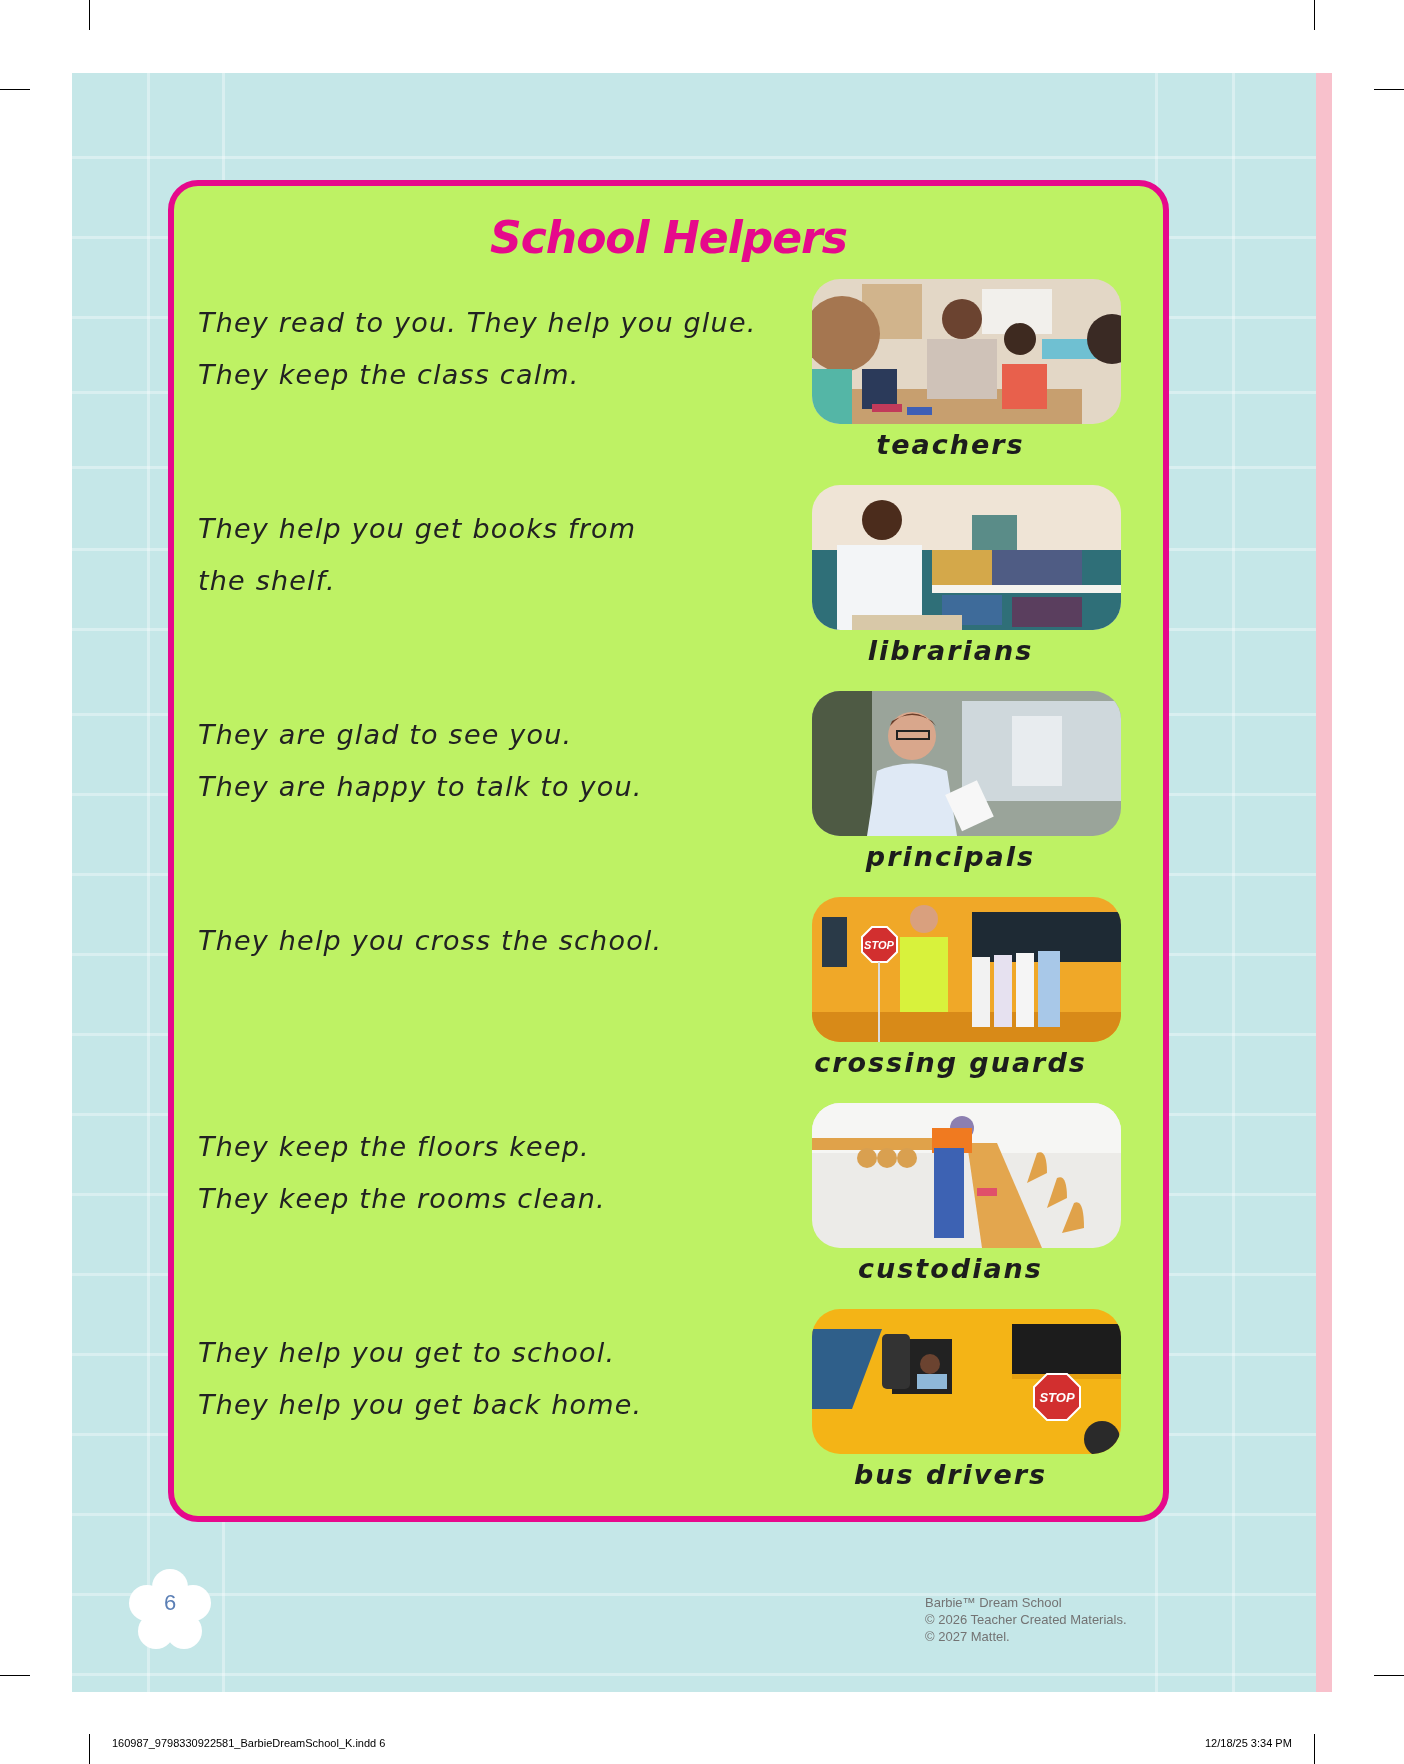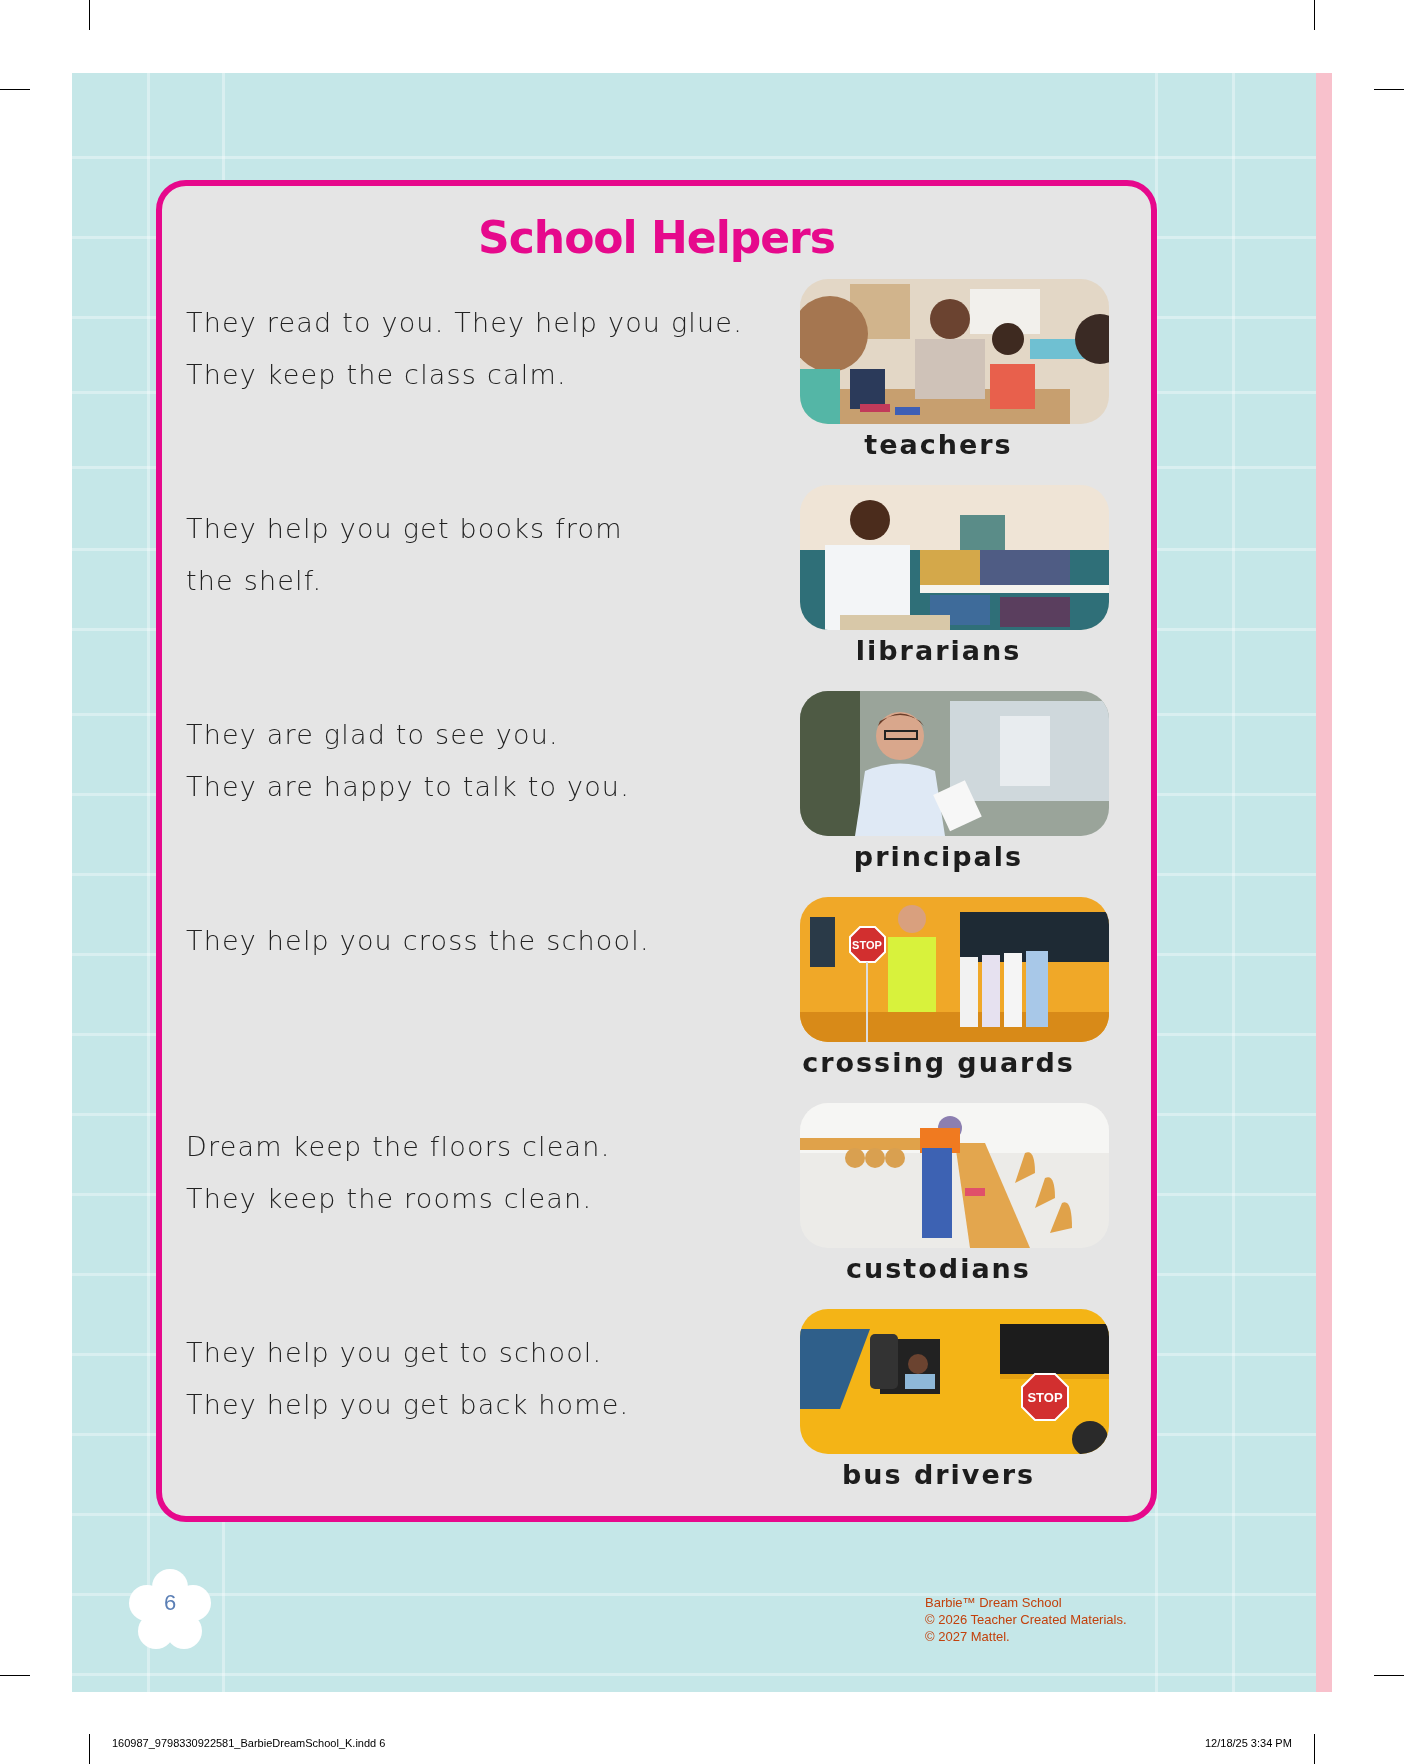--- a/index.html
+++ b/index.html
@@ -2,30 +2,30 @@
 <html><head>
 <meta charset="utf-8">
 <style>
   html,body{margin:0;padding:0;}
   body{width:1404px;height:1764px;position:relative;background:#ffffff;overflow:hidden;font-family:"DejaVu Sans",sans-serif;}
   .crop{position:absolute;background:#000;}
   .panel{position:absolute;left:72px;top:73px;width:1244px;height:1619px;background:#c5e7e8;overflow:hidden;}
   .grid-v{position:absolute;top:0;width:3px;height:100%;background:rgba(255,255,255,0.35);}
   .grid-h{position:absolute;left:0;height:3px;width:100%;background:rgba(255,255,255,0.35);}
   .pink-strip{position:absolute;left:1316px;top:73px;width:16px;height:1619px;background:#f8c1cc;}
-  .card{position:absolute;left:156px;top:180px;width:989px;height:1330px;background:#e5e5e5;border:6px solid #e6098c;border-radius:30px;}
+  .card{position:absolute;left:168px;top:180px;width:989px;height:1330px;background:#bef264;border:6px solid #e6098c;border-radius:30px;font-style:italic;}
   .title{position:absolute;left:0;top:26px;width:100%;text-align:center;font-family:"DejaVu Sans",sans-serif;font-weight:bold;font-size:44px;color:#e6098c;letter-spacing:-1px;}
   .row{position:absolute;left:0;width:100%;height:206px;}
   .text{position:absolute;left:24px;top:18px;font-family:"DejaVu Sans",sans-serif;font-size:27px;color:#222;line-height:52px;letter-spacing:1.2px;font-weight:300;}
   .text div{white-space:nowrap;}
   .photo{position:absolute;left:622px;top:0px;width:309px;height:145px;border-radius:28px;overflow:hidden;margin-left:16px;}
   .caption{position:absolute;left:622px;top:150px;width:309px;text-align:center;font-family:"DejaVu Sans",sans-serif;font-weight:bold;font-size:27px;color:#1d1d1d;letter-spacing:2px;}
   .flower{position:absolute;left:122px;top:1563px;width:96px;height:96px;}
   .pagenum{position:absolute;left:122px;top:1590px;width:96px;text-align:center;font-family:"Liberation Sans",sans-serif;font-size:22px;color:#5b7fb5;}
-  .credits{position:absolute;left:925px;top:1594px;font-family:"Liberation Sans",sans-serif;font-size:13px;color:#c2410c;line-height:17px;}
+  .credits{position:absolute;left:925px;top:1594px;font-family:"Liberation Sans",sans-serif;font-size:13px;color:#737373;line-height:17px;}
   .slug{position:absolute;top:1737px;font-family:"Liberation Sans",sans-serif;font-size:11px;color:#000;}
 </style>
 </head>
 <body>
 
 <div class="crop" style="left:89px;top:0;width:1px;height:30px;"></div>
 <div class="crop" style="left:1314px;top:0;width:1px;height:30px;"></div>
 <div class="crop" style="left:0;top:89px;width:30px;height:1px;"></div>
 <div class="crop" style="left:1374px;top:89px;width:30px;height:1px;"></div>
 <div class="crop" style="left:0;top:1675px;width:30px;height:1px;"></div>
@@ -154,21 +154,21 @@
         <rect x="182" y="58" width="18" height="72" fill="#e6e1f0"></rect>
         <rect x="204" y="56" width="18" height="74" fill="#f5f5f5"></rect>
         <rect x="226" y="54" width="22" height="76" fill="#a8c8e8"></rect>
       </svg>
     </div>
     <div class="caption">crossing guards</div>
   </div>
 
   <div class="row" style="top:917px;">
     <div class="text">
-      <div>Dream keep the floors clean.</div>
+      <div>They keep the floors keep.</div>
       <div>They keep the rooms clean.</div>
     </div>
     <div class="photo">
       <svg width="309" height="145" viewBox="0 0 309 145">
         <rect width="309" height="145" fill="#ecebe8"></rect>
         <rect x="0" y="0" width="309" height="50" fill="#f6f6f4"></rect>
         <rect x="0" y="35" width="120" height="12" fill="#e0a24a"></rect>
         <circle cx="55" cy="55" r="10" fill="#d9a050"></circle>
         <circle cx="75" cy="55" r="10" fill="#d9a050"></circle>
         <circle cx="95" cy="55" r="10" fill="#d9a050"></circle>

